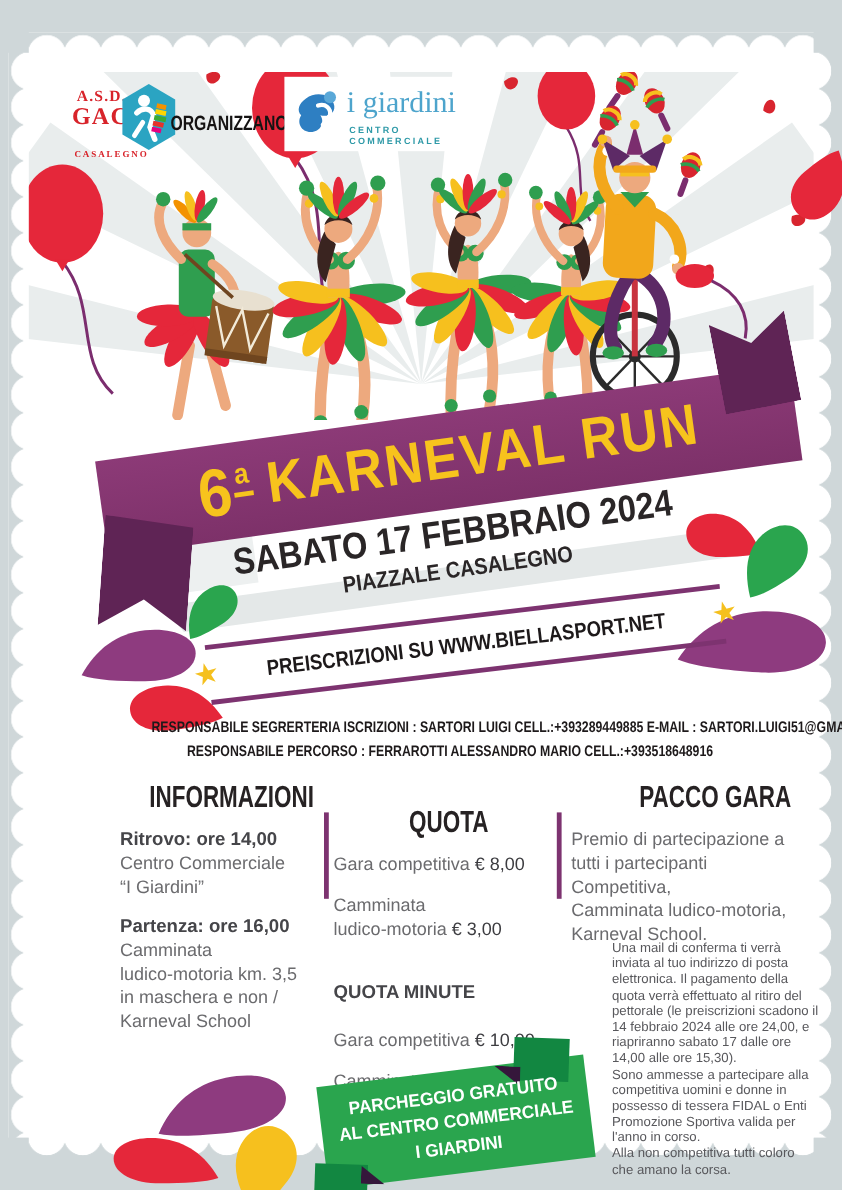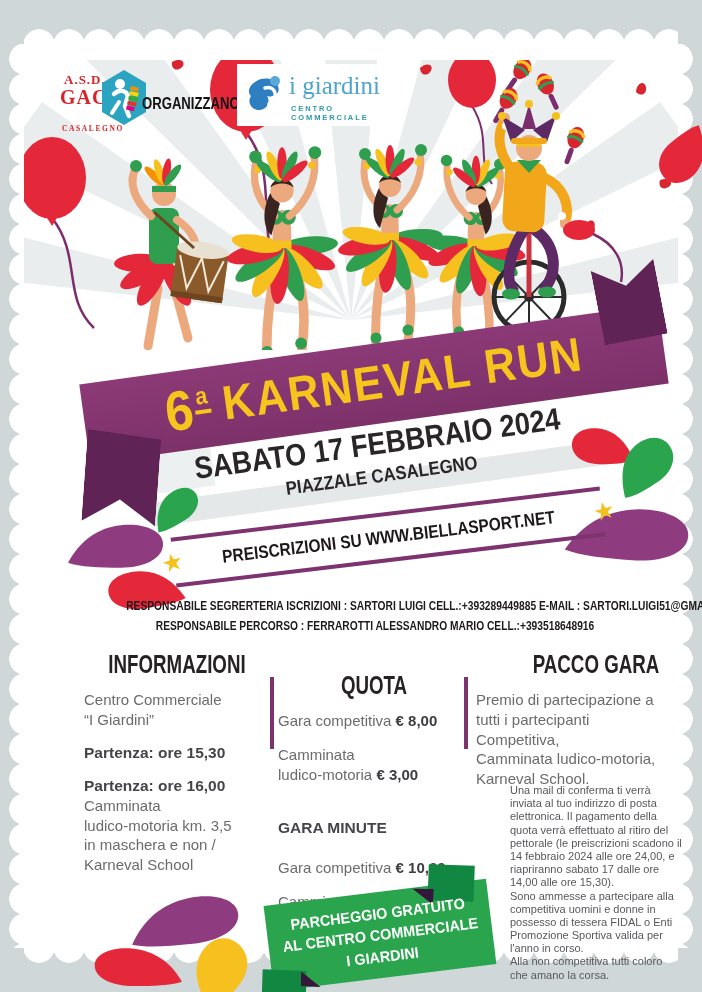--- a/index.html
+++ b/index.html
@@ -71,29 +71,29 @@
   .regbar .txt{font-size:18px;font-weight:800;color:#1d191a;white-space:nowrap;
     transform:scaleX(.86);transform-origin:center;}
 
   .contacts{position:absolute;left:40px;top:552px;width:622px;text-align:center;z-index:3;}
   .contacts .cline{display:block;font-weight:700;font-size:12.8px;color:#1d191a;
     white-space:nowrap;transform:scaleX(.8);transform-origin:center;line-height:1.55;}
 
   .colhead{display:block;text-align:center;font-weight:700;font-size:24px;color:#262223;
     transform:scale(.78,1.06);transform-origin:center top;white-space:nowrap;margin-bottom:12px;}
   .col{position:absolute;top:606px;z-index:3;}
-  .col-info{left:60px;width:186px;}
+  .col-info{left:76px;width:186px;}
   .col-quota{left:254px;width:192px;margin-top:21px;}
   .col-pacco{left:452px;width:240px;}
   .ml{white-space:pre-line;}
   .i-block{margin-bottom:13px;}
   .i-head{font-weight:700;font-size:15.5px;color:#454549;line-height:1.3;}
   .i-body{font-size:15px;color:#6b6b6e;line-height:1.32;}
   .q-item{margin-bottom:14px;font-size:15px;color:#6b6b6e;line-height:1.32;}
-  .q-item strong{color:#3d3d41;font-weight:700;}
+  .q-item strong{color:#3d3d41;font-weight:400;}
   .q-head{font-weight:700;font-size:15.5px;color:#454549;}
   .divider{position:absolute;width:4px;height:72px;background:#7d3370;top:633px;z-index:3;}
   .div1{left:246px;} .div2{left:440px;}
 
   .fineprint{position:absolute;left:486px;top:740px;width:212px;z-index:3;
     font-size:11px;line-height:1.2;color:#58585c;}
 
   .parking{position:absolute;left:244px;top:848px;width:224px;height:86px;z-index:5;
     background:#2aa54e;transform:rotate(-7deg);display:flex;flex-direction:column;
     align-items:center;justify-content:center;gap:4px;}
@@ -333,44 +333,44 @@
     </div>
 
     <div class="contacts">
       <span class="cline">RESPONSABILE SEGRERTERIA ISCRIZIONI : SARTORI LUIGI CELL.:+393289449885  E-MAIL : SARTORI.LUIGI51@GMAIL.COM</span>
       <span class="cline">RESPONSABILE PERCORSO : FERRAROTTI ALESSANDRO MARIO CELL.:+393518648916</span>
     </div>
 
     <div class="col col-info">
       <span class="colhead">INFORMAZIONI</span>
       <div class="i-block">
+        <div class="i-head">Ritrovo: ore 14,00</div>
         <div class="i-body ml">Centro Commerciale
 “I Giardini”</div>
       </div>
       <div class="i-block">
-        <div class="i-head">Partenza:  ore 15,30</div>
       </div>
       <div class="i-block">
         <div class="i-head">Partenza: ore 16,00</div>
         <div class="i-body ml">Camminata
 ludico-motoria km. 3,5
 in maschera e non /
 Karneval School</div>
       </div>
     </div>
 
     <div class="divider div1"></div>
 
     <div class="col col-quota">
       <span class="colhead">QUOTA</span>
       <div class="q-item ml"><span>Gara competitiva </span><strong>€ 8,00</strong></div>
       <div class="q-item ml"><span>Camminata
 ludico-motoria </span><strong>€ 3,00</strong></div>
       <div class="q-item ml">
-        <div class="q-head">GARA MINUTE</div>
+        <div class="q-head">QUOTA MINUTE</div>
         <span>Gara competitiva </span><strong>€ 10,00</strong>
       </div>
       <div class="q-item ml"><span>Camminata
 ludico-motoria </span><strong>€ 3,00</strong></div>
     </div>
 
     <div class="divider div2"></div>
 
     <div class="col col-pacco">
       <span class="colhead">PACCO GARA</span>

